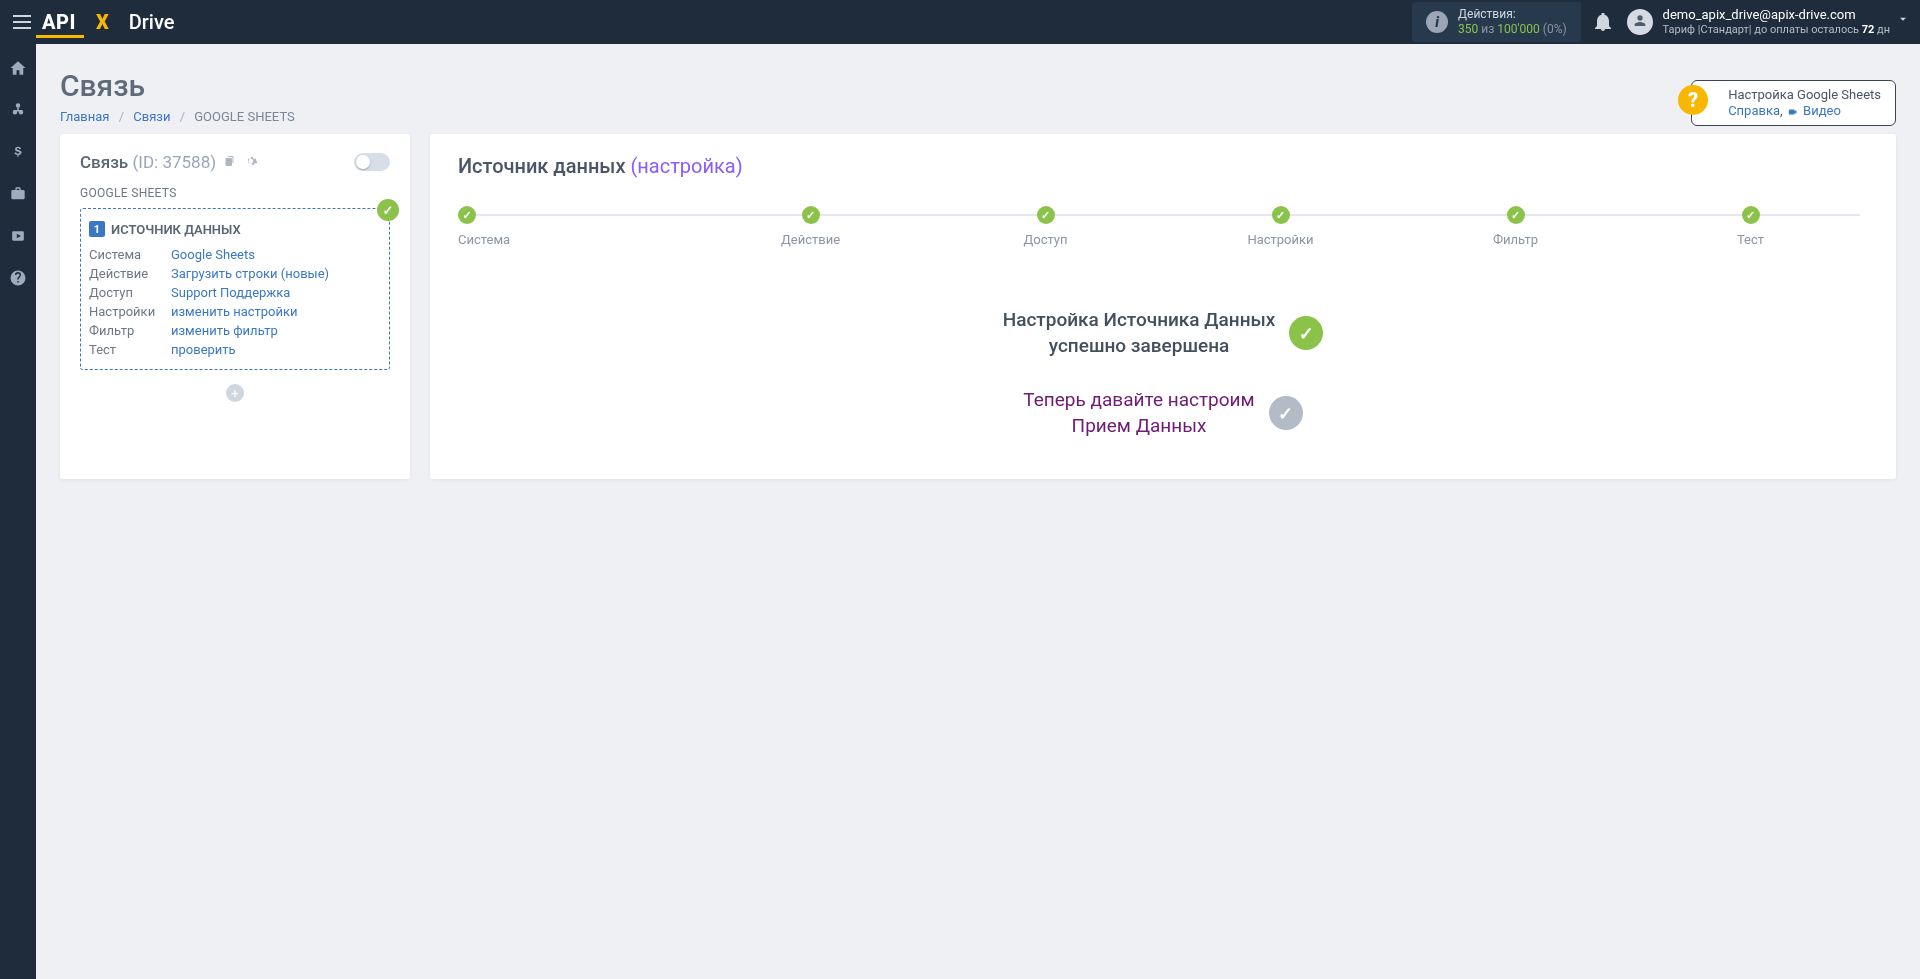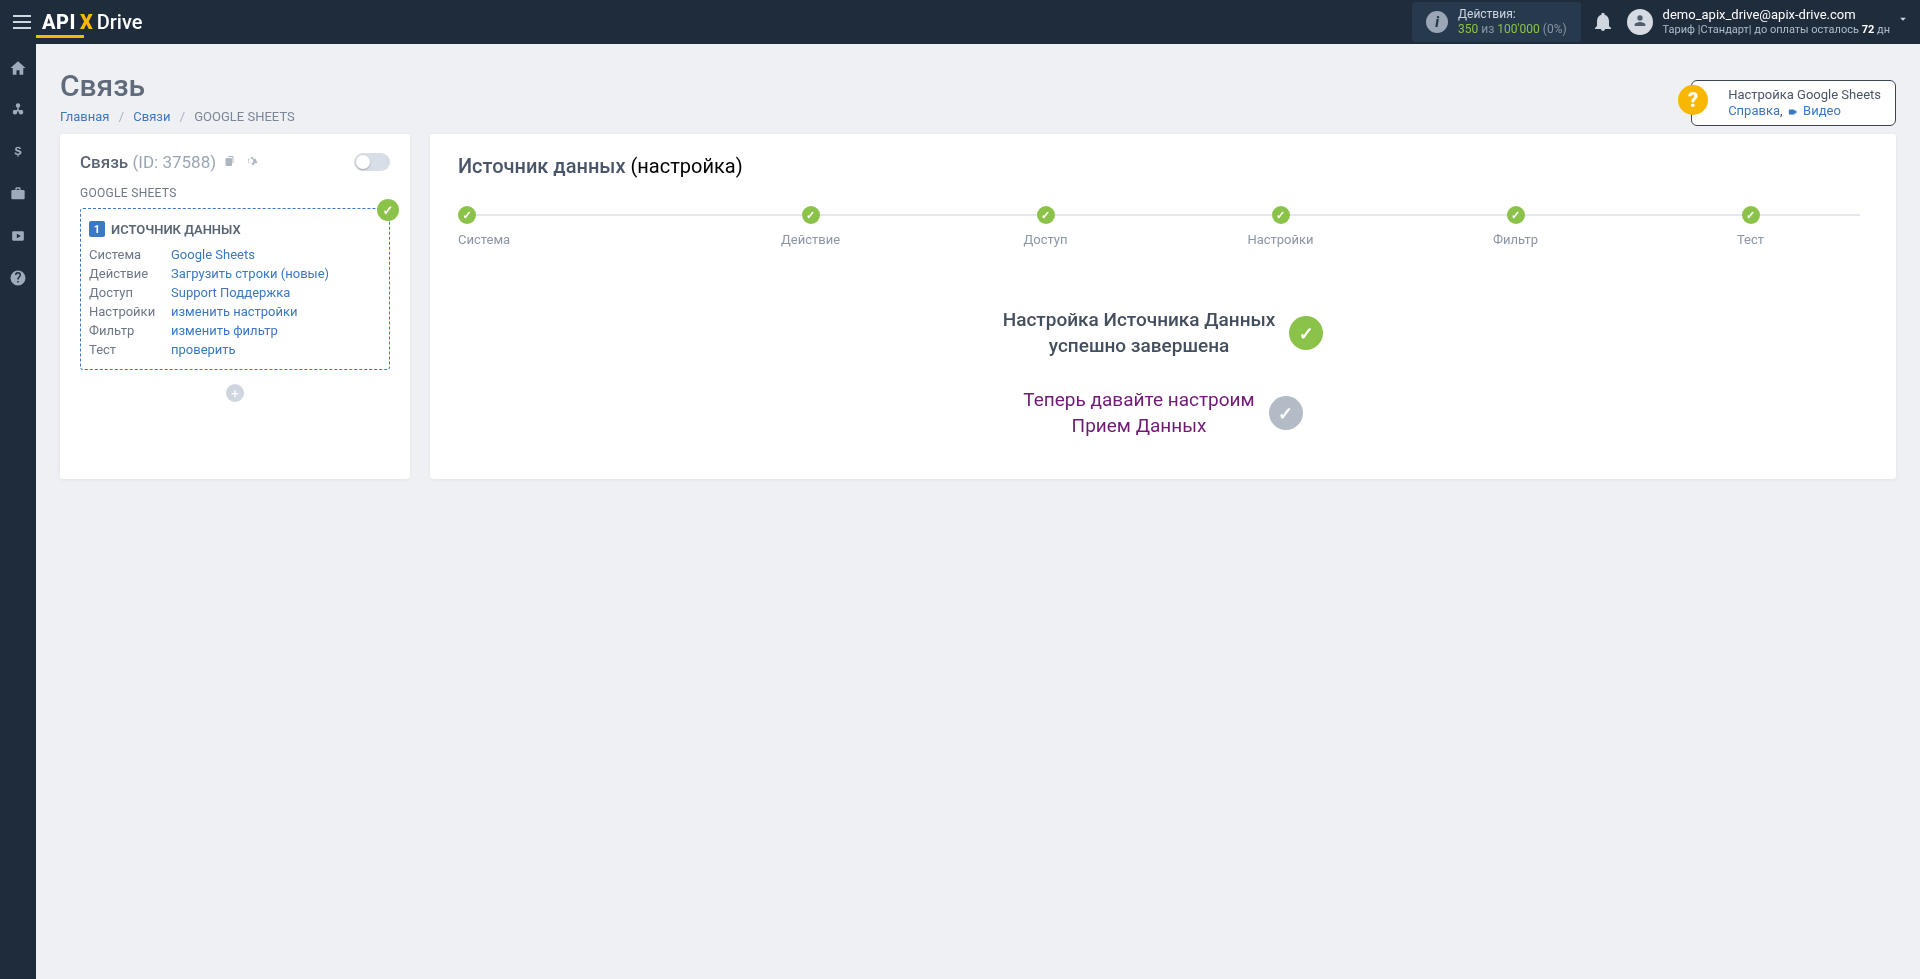--- a/index.html
+++ b/index.html
@@ -22,21 +22,21 @@
   align-items: center;
   padding: 0 0 0 8px;
   position: relative;
 }
 .hamburger {
   width: 28px; height: 44px;
   display: flex; align-items: center; justify-content: center;
   cursor: pointer; color: #cfd6e0;
 }
 .logo {
-  display: flex; align-items: center; gap: 4px;
+  display: flex; align-items: center; gap: 20px;
   margin-left: 6px; cursor: pointer;
   font-weight: 700; font-size: 20px;
   color: #fff;
 }
 .logo .ax { letter-spacing: 0.5px; font-weight: 800; }
 .logo .x { color: #f8b700; font-weight:900; position:relative; }
 .logo .drive { font-weight: 500; }
 .logo-underline { position: absolute; left: 36px; bottom: 6px; width: 48px; height: 3px; background:#f8b700;}
 .nav-spacer { flex: 1; }
 .actions-box {
@@ -141,21 +141,21 @@
 .src-table td.v a{ color:#3b78c4; text-decoration:none;}
 .plus-dot { margin:14px auto 0; width:18px;height:18px;border-radius:50%;background:#cfd6e0;color:#fff;font-size:13px;display:flex;align-items:center;justify-content:center;cursor:pointer;}
 
 
 .rcard{
   flex:1; background:#fff; border-radius:3px;
   box-shadow: 0 1px 4px rgba(0,0,0,.06);
   padding: 20px 28px 40px;
 }
 .rcard-title{ font-size:20px; color:#4a5568; font-weight:500;}
-.rcard-title .soft{ color:#000000; font-weight:400;}
+.rcard-title .soft{ color:#8b5cf6; font-weight:400;}
 .stepper{
   margin-top:28px;
   display:flex; align-items:center; position:relative;
 }
 .stepper::before{
   content:""; position:absolute; left:8px; right:8px; top:8px;
   height:2px; background:#e4e7ed;
 }
 .step{
   flex:1; display:flex; flex-direction:column; align-items:center; z-index:1;

